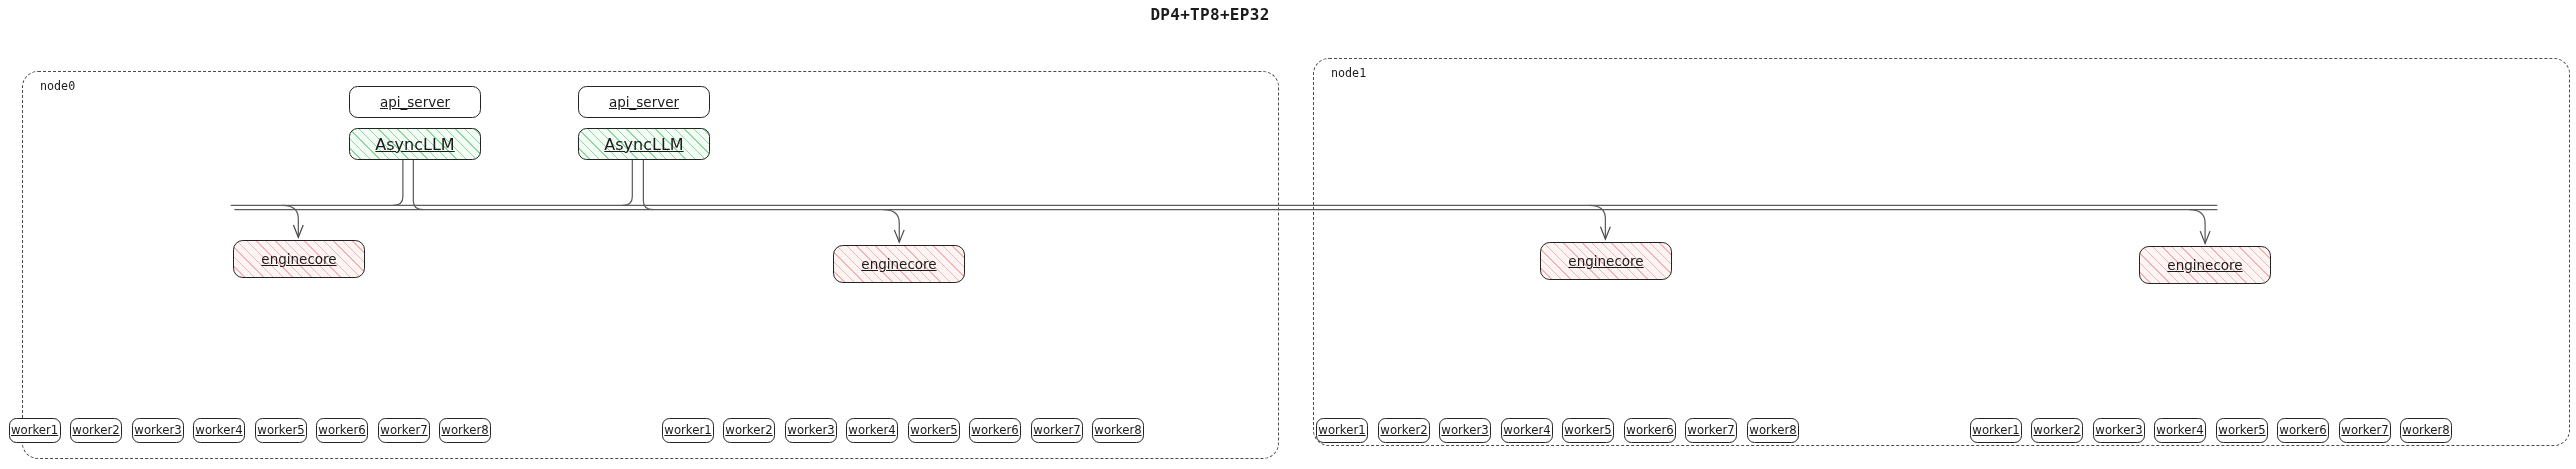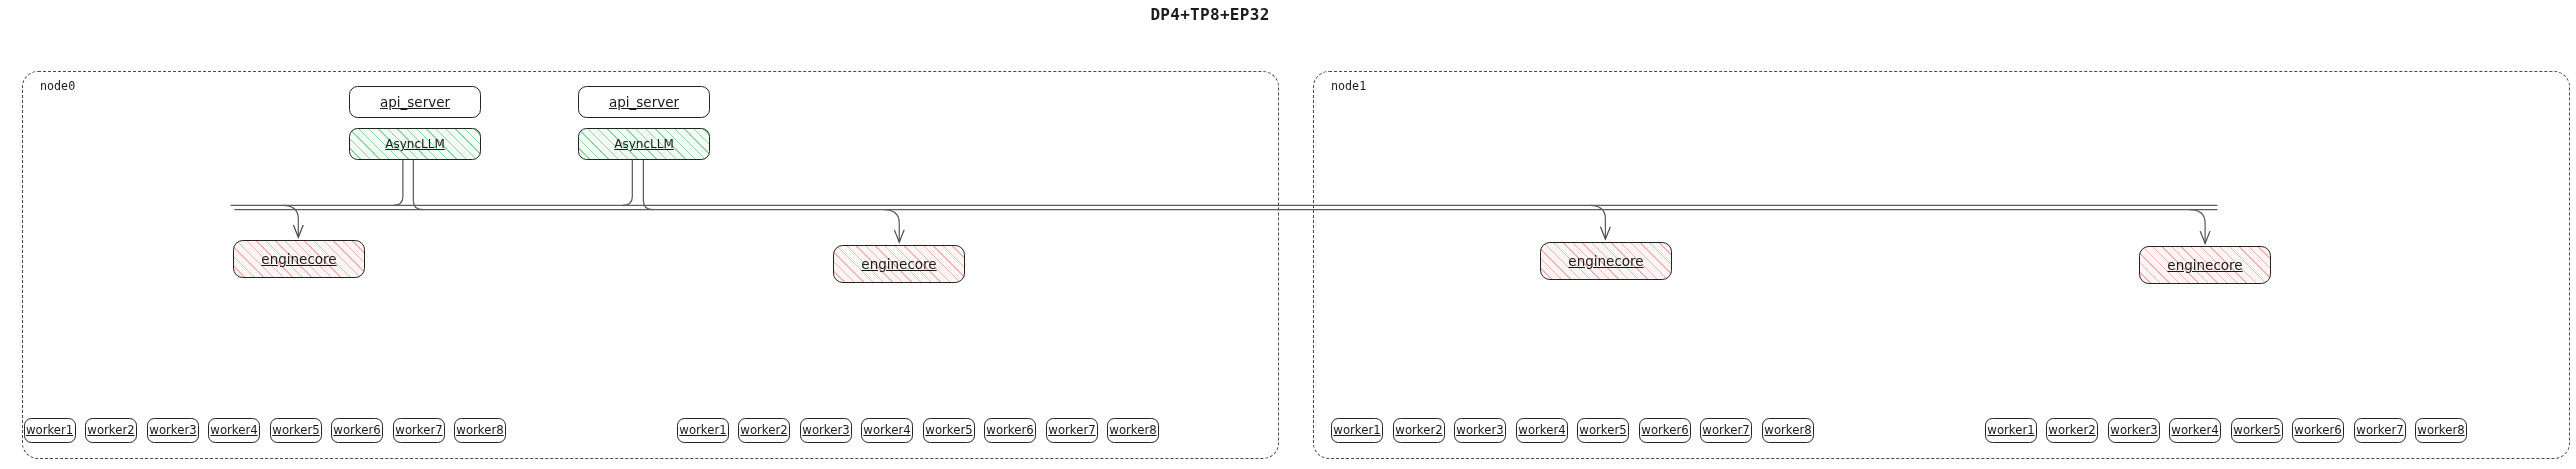--- a/index.html
+++ b/index.html
@@ -71,21 +71,21 @@
 
   .box-api {
     border-radius: 8.6px;
     background: #ffffff;
     font-size: 13.5px;
     z-index: 6;
   }
 
   .box-async {
     border-radius: 8.6px;
-    font-size: 12px;
+    font-size: 16px;
     background-color: #f2fbf4;
     background-image: repeating-linear-gradient(
       45deg,
       #8fd8a0 0px,
       #8fd8a0 1px,
       rgba(0,0,0,0) 1px,
       rgba(0,0,0,0) 6.8px
     );
     z-index: 5;
   }
@@ -103,21 +103,20 @@
     );
     z-index: 5;
   }
 
   .box-worker {
     border-radius: 7.4px;
     background: #ffffff;
     font-size: 11.7px;
     border-width: 1.5px;
     z-index: 6;
-    margin-left: 15px;
   }
 
   
   #edges {
     position: absolute;
     left: 0; top: 0;
     width: 2576px;
     height: 469px;
     pointer-events: none;
     z-index: 2;
@@ -137,21 +136,21 @@
 <body>
 
 <div id="stage">
 
   <div id="diagram-title">DP4+TP8+EP32</div>
 
   <div id="nodes-layer">
       <div class="node-group" style="left: 22px; top: 71px; width: 1257px; height: 388px;">
         <div class="node-label">node0</div>
       </div>
-      <div class="node-group" style="left: 1313px; top: 71px; width: 1257px; height: 388px;">
+      <div class="node-group" style="left: 1313px; top: 58px; width: 1257px; height: 388px;">
         <div class="node-label">node1</div>
       </div>
     </div>
 
   <svg id="edges" viewBox="0 0 4188 763" preserveAspectRatio="none">
     <g id="edge-group">
         <path d="M 375 334 L 3605 334" class="edge-path"></path>
         <path d="M 381 341 L 3605 341" class="edge-path"></path>
         <path d="M 655 260 L 655 320 Q 655 334 639 334" class="edge-path"></path>
         <path d="M 672 260 L 672 327 Q 672 341 688 341" class="edge-path"></path>

